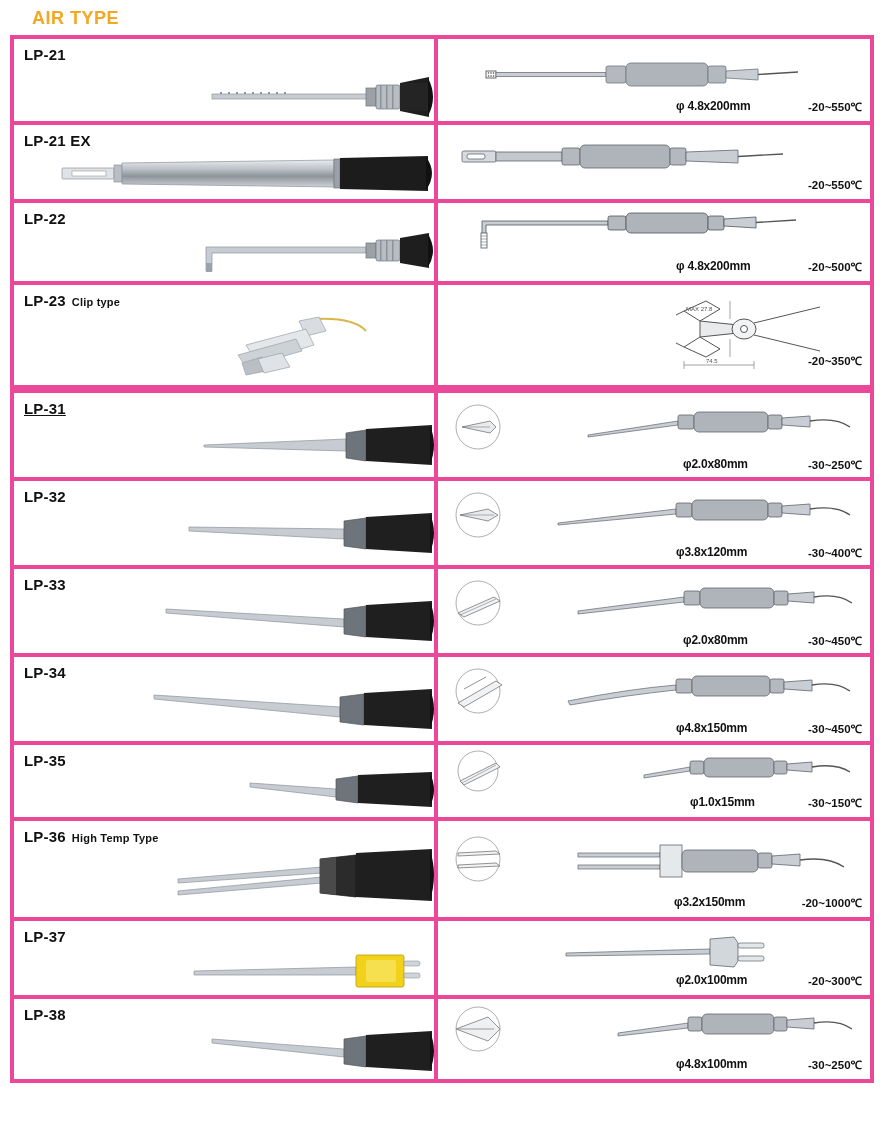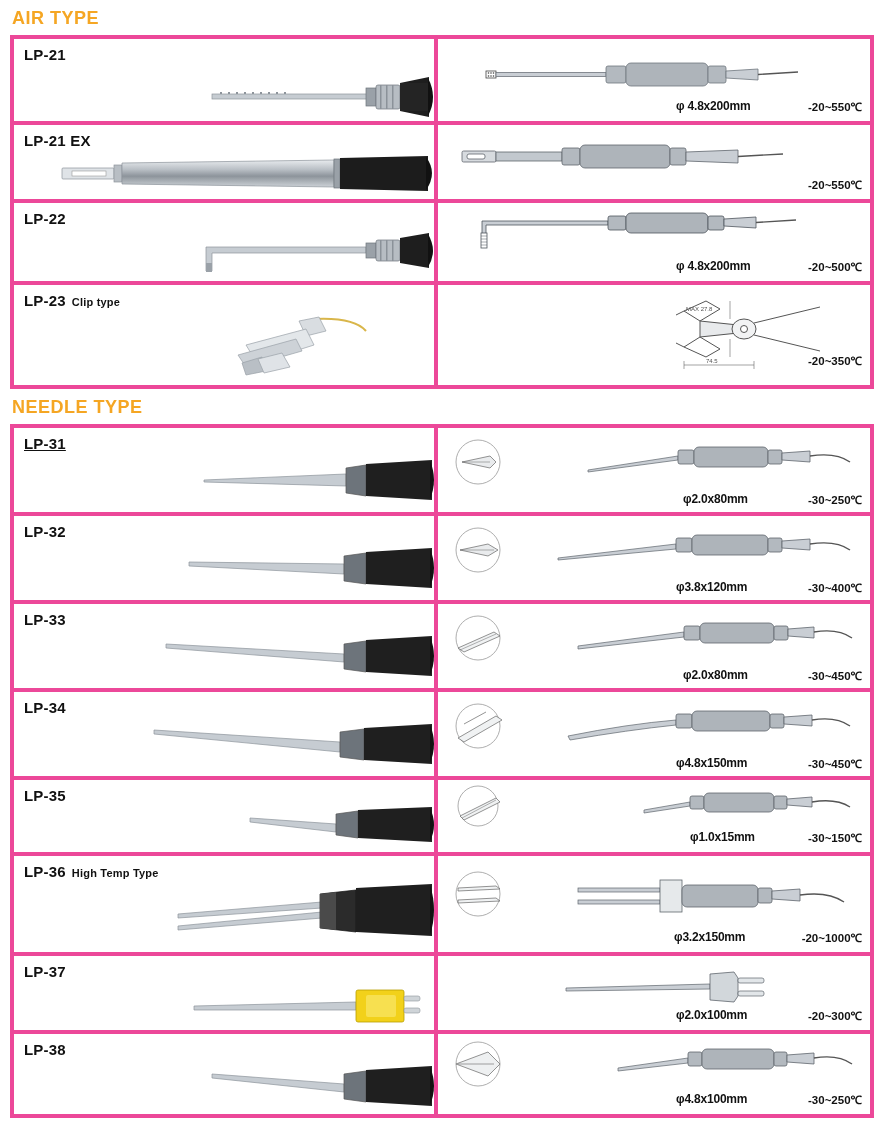--- a/index.html
+++ b/index.html
@@ -11,20 +11,21 @@
     color: #111;
   }
   .page { width: 884px; height: 1124px; position: relative; padding: 0 10px; }
 
   .section-title {
     font-size: 18px;
     font-weight: bold;
     color: #F5A623;
     letter-spacing: 0.5px;
     padding: 8px 2px 6px 2px;
+    margin-left: 20px;
   }
 
   table.spec {
     width: 862px;
     border-collapse: collapse;
     table-layout: fixed;
     border: 1.5px solid #000;
   }
   table.spec td {
     border: 4px solid #ec4899;
@@ -249,21 +250,20 @@
             <text x="248" y="22" font-family="Liberation Sans" font-size="6" fill="#555">MAX 27.8</text>
             <text x="268" y="74" font-family="Liberation Sans" font-size="6" fill="#555">74.5</text>
           </svg>
           <span class="temp-text" style="top:68px;">-20~350℃</span>
         </div>
       </td>
     </tr>
   </tbody>
     </table>
 
-  <div class="section-title">NEEDLE TYPE</div>
 
   <table class="spec">
 
     <tbody>
         <tr>
       <td class="left-cell" style="height:84px;text-decoration:underline;">
         <span class="model-label">LP-31</span>
         <div class="photo-area">
           <svg width="424" height="58" viewBox="0 0 424 58">
             <path d="M190 28 L332 22 L332 34 L190 30 Z" fill="#c6ccd2" stroke="#8d949b" stroke-width="0.7"></path>

